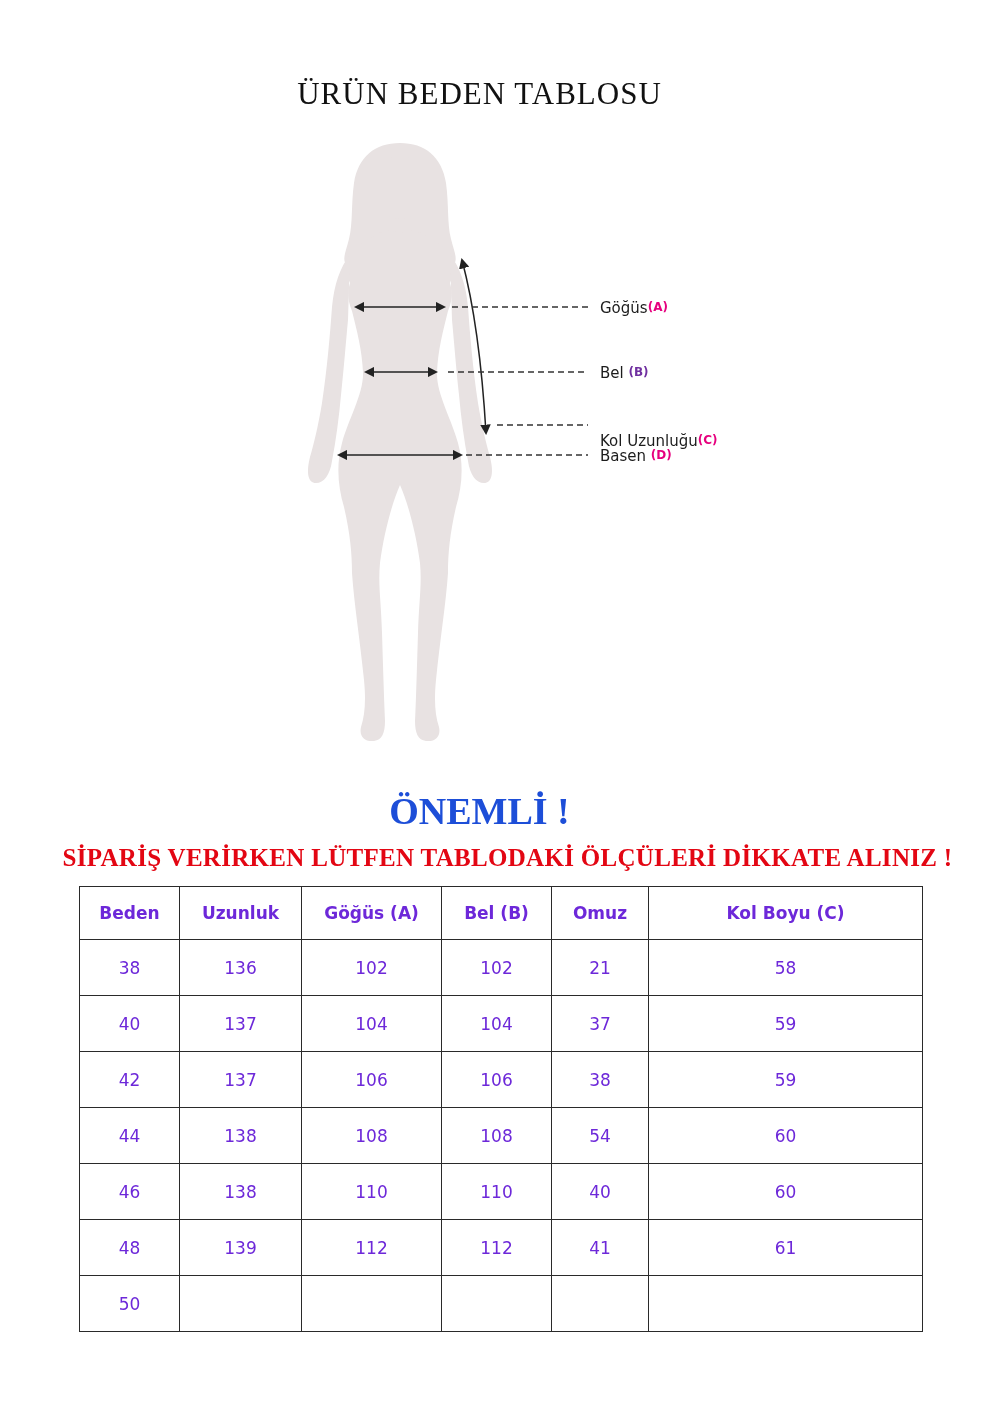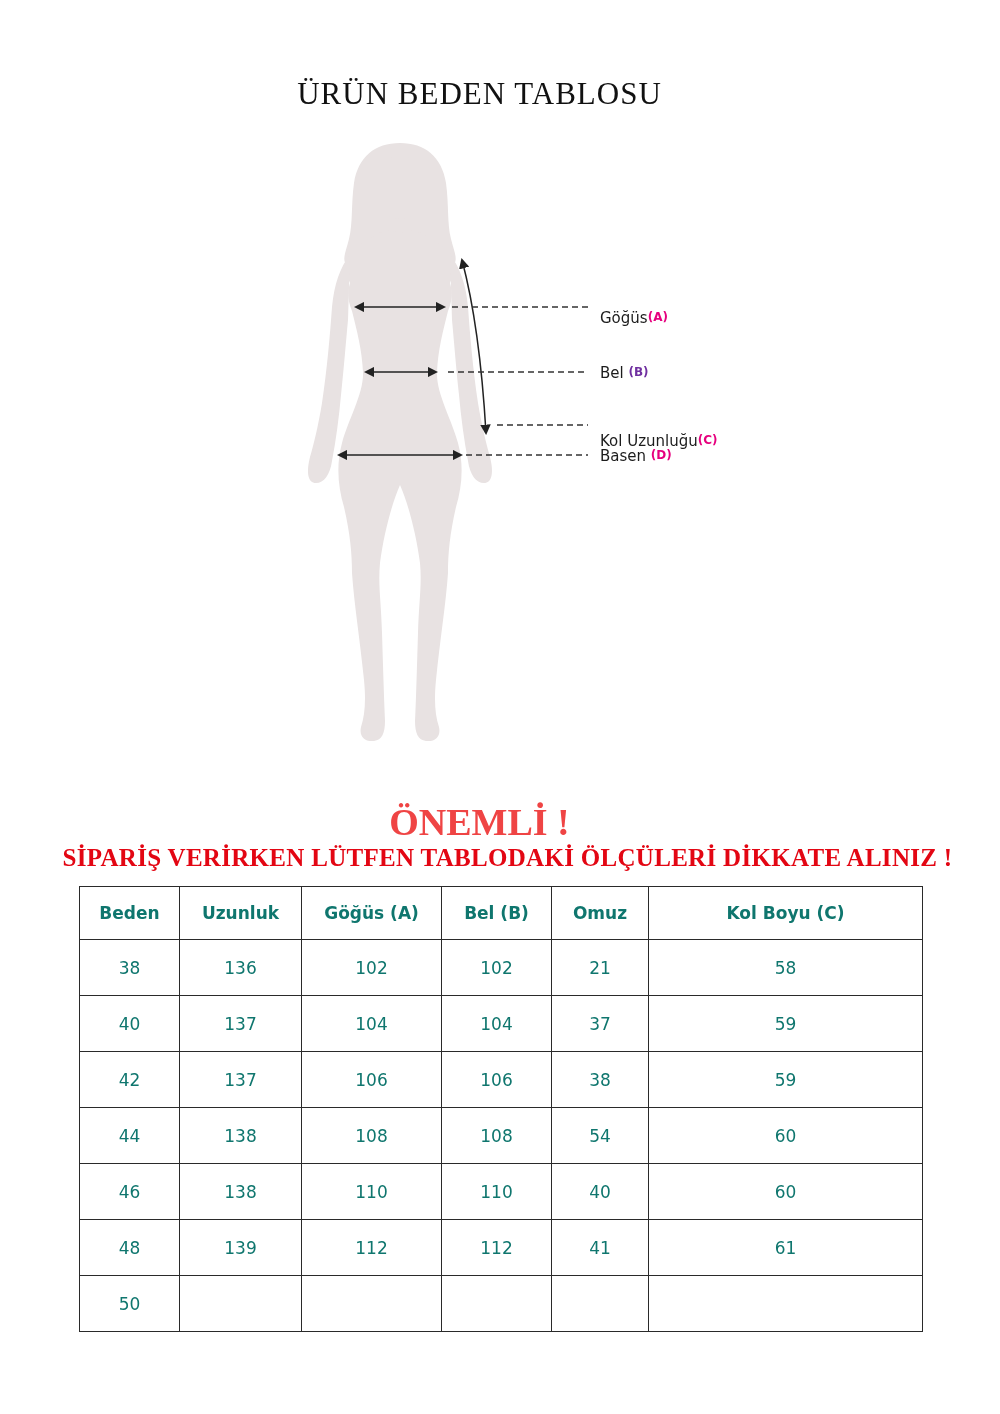--- a/index.html
+++ b/index.html
@@ -34,21 +34,21 @@
     font-family:"Liberation Serif", serif;
     font-size:25px;font-weight:bold;letter-spacing:0.3px;
   }
   table.size-table{
     position:absolute;top:886px;left:79px;width:843px;
     border-collapse:collapse;table-layout:fixed;
   }
   .size-table th,.size-table td{
     border:1px solid #2a2a2a;
     text-align:center;vertical-align:middle;
-    font-size:17px;color:#0f766e;
+    font-size:17px;color:#6d28d9;
     padding:0;
   }
   .size-table th{height:52px;font-weight:bold;}
   .size-table td{height:55px;font-weight:400;}
   .col-beden{width:100px;}
   .col-uzunluk{width:122px;}
   .col-gogus{width:140px;}
   .col-bel{width:110px;}
   .col-omuz{width:97px;}
   .col-kol{width:274px;}
@@ -81,34 +81,34 @@
     <line x1="366" y1="237" x2="436" y2="237" stroke="#222" stroke-width="1.5" marker-start="url(#arr)" marker-end="url(#arr)"></line>
     <line x1="339" y1="320" x2="461" y2="320" stroke="#222" stroke-width="1.5" marker-start="url(#arr)" marker-end="url(#arr)"></line>
     <path d="M462,125 C474,170 482,230 486,298" fill="none" stroke="#222" stroke-width="1.5" marker-start="url(#arr)" marker-end="url(#arr)"></path>
 
     <line x1="452" y1="172" x2="588" y2="172" stroke="#333" stroke-width="1.3" stroke-dasharray="6 4"></line>
     <line x1="448" y1="237" x2="588" y2="237" stroke="#333" stroke-width="1.3" stroke-dasharray="6 4"></line>
     <line x1="497" y1="290" x2="588" y2="290" stroke="#333" stroke-width="1.3" stroke-dasharray="6 4"></line>
     <line x1="466" y1="320" x2="588" y2="320" stroke="#333" stroke-width="1.3" stroke-dasharray="6 4"></line>
   </svg>
 
-  <div class="measure-label" style="top:307px;">
+  <div class="measure-label" style="top:297px;">
     <span>Göğüs</span><span class="marker" style="color: rgb(230, 0, 126);">(A)</span>
   </div>
   <div class="measure-label" style="top:362px;">
     <span>Bel </span><span class="marker" style="color: rgb(112, 48, 160);">(B)</span>
   </div>
   <div class="measure-label" style="top:430px;">
     <span>Kol Uzunluğu</span><span class="marker" style="color: rgb(230, 0, 126);">(C)</span>
   </div>
   <div class="measure-label" style="top:445px;">
     <span>Basen </span><span class="marker" style="color: rgb(230, 0, 126);">(D)</span>
   </div>
 
-  <div class="notice-heading" style="color: #ef4444; margin-top: 11px;">ÖNEMLİ !</div>
+  <div class="notice-heading" style="color: #1d4ed8;">ÖNEMLİ !</div>
   <div class="notice-message" style="color: rgb(227, 6, 19); padding-left: 28px;">SİPARİŞ VERİRKEN LÜTFEN TABLODAKİ ÖLÇÜLERİ DİKKATE ALINIZ !</div>
 
   <table class="size-table">
     <colgroup>
       <col class="col-beden">
         <col class="col-uzunluk">
         <col class="col-gogus">
       <col class="col-bel">
         <col class="col-omuz">
         <col class="col-kol">

